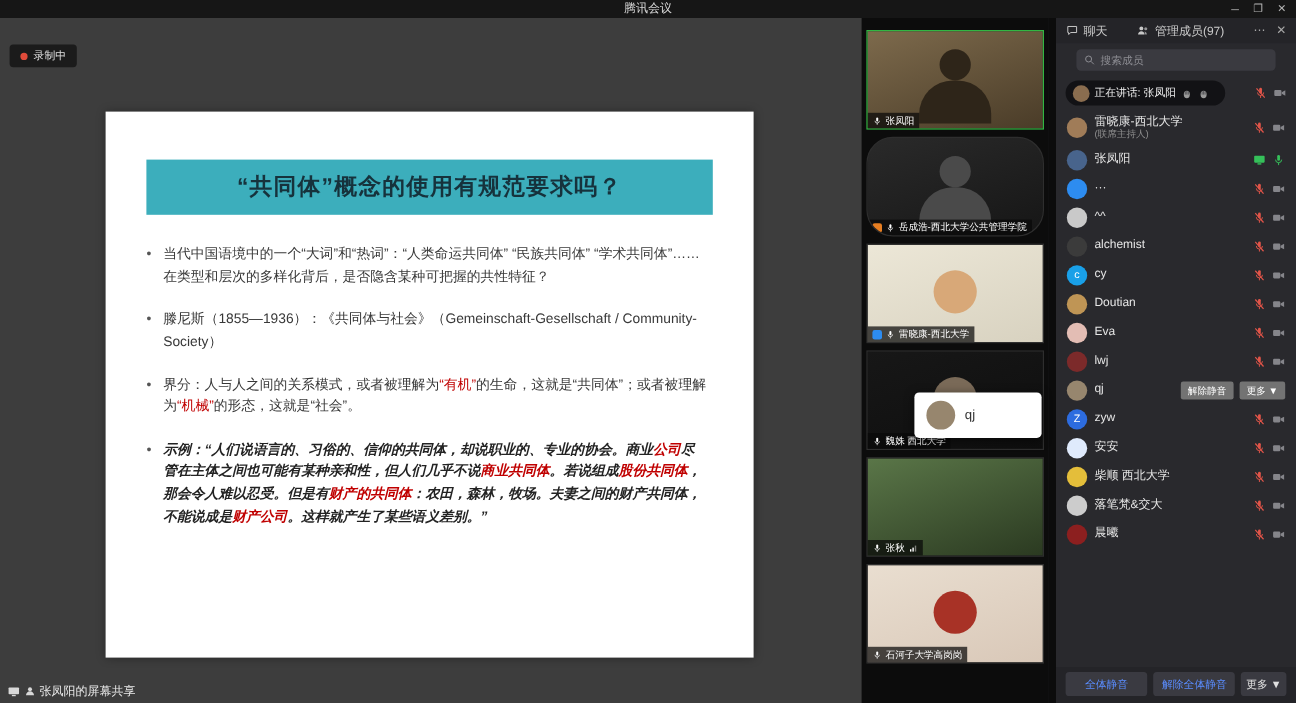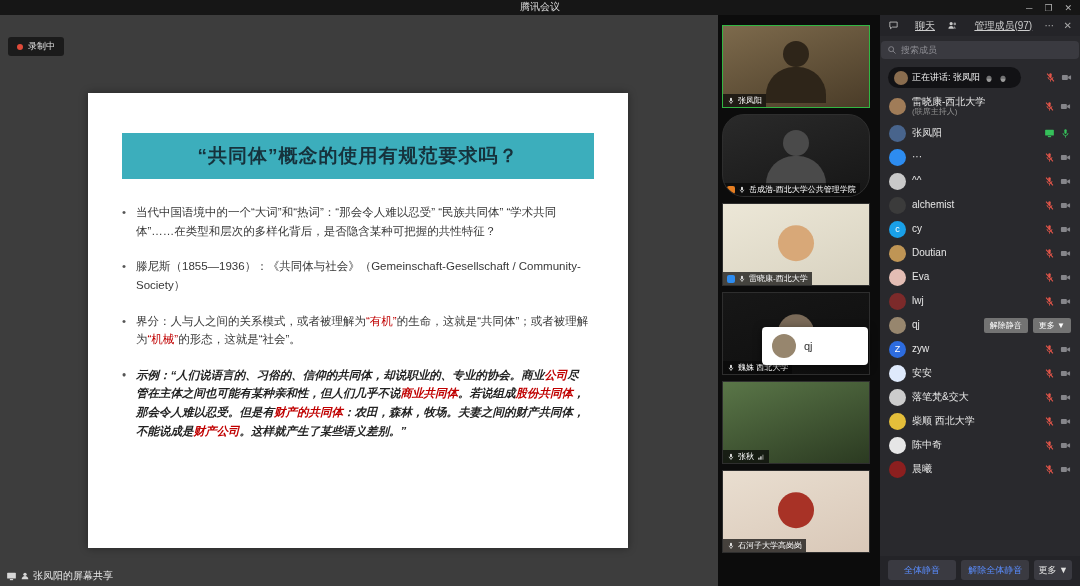--- a/index.html
+++ b/index.html
@@ -37,23 +37,23 @@
   .big-circle{position:absolute;left:50%;top:50%;transform:translate(-50%,-55%);width:36px;height:36px;border-radius:50%;}
 
   
   .popup{position:absolute;left:762px;top:327px;width:106px;height:38px;background:#fff;border-radius:4px;box-shadow:0 2px 8px rgba(0,0,0,.5);display:flex;align-items:center;gap:8px;padding:0 10px;z-index:9;}
   .p-avatar{width:24px;height:24px;border-radius:50%;flex:none;}
   .popup span.p-name{font-size:11px;color:#333;}
 
   
   .panel{flex:1;background:#29292d;display:flex;flex-direction:column;border-left:6px solid #0c0c0c;}
   .panel-header{height:21px;display:flex;align-items:center;justify-content:space-between;padding:0 8px;font-size:10px;color:#cccccc;background:#242428;}
-  .ph-group{display:flex;align-items:center;gap:16px;cursor:pointer;text-decoration:underline;}
+  .ph-group{display:flex;align-items:center;gap:4px;cursor:pointer;}
   .ph-right{display:flex;align-items:center;gap:9px;color:#a8a8a8;}
-  .search-wrap{padding:5px 1px 4px;text-align:center;}
+  .search-wrap{padding:5px 17px 4px;text-align:center;}
   .search-box{height:18px;background:#3a3a40;border-radius:4px;display:flex;align-items:center;gap:4px;padding:0 6px;cursor:text;}
   .search-box .placeholder{font-size:9px;color:#8d8d93;}
   .banner-row{margin:4px 8px 3px;display:flex;align-items:center;gap:24px;}
   .banner{flex:1;background:#121215;border-radius:11px;height:21px;display:flex;align-items:center;gap:4px;padding:0 6px;color:#f0f0f0;font-size:9px;min-width:0;}
   .banner .b-text{white-space:nowrap;overflow:hidden;text-overflow:ellipsis;}
   .b-avatar{width:14px;height:14px;border-radius:50%;background:#8a6d4f;flex:none;}
   .b-icons{display:flex;gap:5px;align-items:center;flex:none;}
   .member-list{flex:1;overflow:hidden;padding:1px 7px 0;}
   .member-row{height:24px;display:flex;align-items:center;gap:6px;padding:0 2px;border-radius:3px;}
   .member-row.two-line{height:29px;}
@@ -87,21 +87,21 @@
 
     <div class="main-area">
       <div class="rec-badge">
         <span class="rec-dot"></span>
         <span>录制中</span>
       </div>
 
       <div class="slide">
         <div class="slide-title" style="background: rgb(60, 174, 188);">“共同体”概念的使用有规范要求吗？</div>
         <ul class="bullets">
-            <li><span>当代中国语境中的一个“大词”和“热词”：“那会令人难以忍受” “民族共同体” “学术共同体”……在类型和层次的多样化背后，是否隐含某种可把握的共性特征？</span></li>
+            <li><span>当代中国语境中的一个“大词”和“热词”：“人类命运共同体” “民族共同体” “学术共同体”……在类型和层次的多样化背后，是否隐含某种可把握的共性特征？</span></li>
             <li><span>滕尼斯（1855—1936）：《共同体与社会》（Gemeinschaft-Gesellschaft / Community-Society）</span></li>
             <li><span>界分：人与人之间的关系模式，或者被理解为</span><span class="red">“有机”</span><span>的生命，这就是“共同体”；或者被理解为</span><span class="red">“机械”</span><span>的形态，这就是“社会”。</span></li>
             <li class="quote"><span>示例：“人们说语言的、习俗的、信仰的共同体，却说职业的、专业的协会。商业</span><span class="red">公司</span><span>尽管在主体之间也可能有某种亲和性，但人们几乎不说</span><span class="red">商业共同体</span><span>。若说组成</span><span class="red">股份共同体</span><span>，那会令人难以忍受。但是有</span><span class="red">财产的共同体</span><span>：农田，森林，牧场。夫妻之间的财产共同体，不能说成是</span><span class="red">财产公司</span><span>。这样就产生了某些语义差别。”</span></li>
           </ul>
       </div>
 
       <div class="share-label">
         <span class="icon">
             <svg width="11" height="11" viewBox="0 0 24 24">
               <rect x="2.5" y="4" width="19" height="12.5" rx="1.5" fill="#d8d8d8"></rect>
@@ -538,67 +538,45 @@
               </span>
               <span class="icon">
                 <svg width="11" height="11" viewBox="0 0 24 24">
                   <rect x="2" y="6.5" width="13" height="11" rx="2" fill="#85858a"></rect>
                   <path d="M15.5 10.5 22 7v10l-6.5-3.5z" fill="#85858a"></path>
                 </svg>
               </span>
             </div>
           </div>
           <div class="member-row">
+            <span class="avatar" style="background: rgb(228, 190, 58);"></span>
+            <div class="m-name">
+              <div class="m-n">柴顺 西北大学</div>
+            </div>
+            <div class="m-icons">
+              <span class="icon">
+                <svg width="11" height="11" viewBox="0 0 24 24">
+                  <rect x="9.5" y="2.5" width="5" height="10.5" rx="2.5" fill="#e25549"></rect>
+                  <path d="M6.5 11a5.5 5.5 0 0 0 11 0" fill="none" stroke="#e25549" stroke-width="1.8"></path>
+                  <line x1="12" y1="16.5" x2="12" y2="21" stroke="#e25549" stroke-width="1.8"></line>
+                  <line x1="4.5" y1="3.5" x2="19.5" y2="20.5" stroke="#e25549" stroke-width="2.2"></line>
+                </svg>
+              </span>
+              <span class="icon">
+                <svg width="11" height="11" viewBox="0 0 24 24">
+                  <rect x="2" y="6.5" width="13" height="11" rx="2" fill="#85858a"></rect>
+                  <path d="M15.5 10.5 22 7v10l-6.5-3.5z" fill="#85858a"></path>
+                </svg>
+              </span>
+            </div>
+          </div>
+          <div class="member-row">
             <span class="avatar" style="background: rgb(204, 204, 204);"></span>
             <div class="m-name">
               <div class="m-n">落笔梵&amp;交大</div>
-            </div>
-            <div class="m-icons">
-              <span class="icon">
-                <svg width="11" height="11" viewBox="0 0 24 24">
-                  <rect x="9.5" y="2.5" width="5" height="10.5" rx="2.5" fill="#e25549"></rect>
-                  <path d="M6.5 11a5.5 5.5 0 0 0 11 0" fill="none" stroke="#e25549" stroke-width="1.8"></path>
-                  <line x1="12" y1="16.5" x2="12" y2="21" stroke="#e25549" stroke-width="1.8"></line>
-                  <line x1="4.5" y1="3.5" x2="19.5" y2="20.5" stroke="#e25549" stroke-width="2.2"></line>
-                </svg>
-              </span>
-              <span class="icon">
-                <svg width="11" height="11" viewBox="0 0 24 24">
-                  <rect x="2" y="6.5" width="13" height="11" rx="2" fill="#85858a"></rect>
-                  <path d="M15.5 10.5 22 7v10l-6.5-3.5z" fill="#85858a"></path>
-                </svg>
-              </span>
-            </div>
-          </div>
-          <div class="member-row">
-            <span class="avatar" style="background: rgb(228, 190, 58);"></span>
-            <div class="m-name">
-              <div class="m-n">柴顺 西北大学</div>
-            </div>
-            <div class="m-icons">
-              <span class="icon">
-                <svg width="11" height="11" viewBox="0 0 24 24">
-                  <rect x="9.5" y="2.5" width="5" height="10.5" rx="2.5" fill="#e25549"></rect>
-                  <path d="M6.5 11a5.5 5.5 0 0 0 11 0" fill="none" stroke="#e25549" stroke-width="1.8"></path>
-                  <line x1="12" y1="16.5" x2="12" y2="21" stroke="#e25549" stroke-width="1.8"></line>
-                  <line x1="4.5" y1="3.5" x2="19.5" y2="20.5" stroke="#e25549" stroke-width="2.2"></line>
-                </svg>
-              </span>
-              <span class="icon">
-                <svg width="11" height="11" viewBox="0 0 24 24">
-                  <rect x="2" y="6.5" width="13" height="11" rx="2" fill="#85858a"></rect>
-                  <path d="M15.5 10.5 22 7v10l-6.5-3.5z" fill="#85858a"></path>
-                </svg>
-              </span>
-            </div>
-          </div>
-          <div class="member-row">
-            <span class="avatar" style="background: rgb(230, 230, 230);"></span>
-            <div class="m-name">
-              <div class="m-n">陈中奇</div>
             </div>
             <div class="m-icons">
               <span class="icon">
                 <svg width="11" height="11" viewBox="0 0 24 24">
                   <rect x="9.5" y="2.5" width="5" height="10.5" rx="2.5" fill="#e25549"></rect>
                   <path d="M6.5 11a5.5 5.5 0 0 0 11 0" fill="none" stroke="#e25549" stroke-width="1.8"></path>
                   <line x1="12" y1="16.5" x2="12" y2="21" stroke="#e25549" stroke-width="1.8"></line>
                   <line x1="4.5" y1="3.5" x2="19.5" y2="20.5" stroke="#e25549" stroke-width="2.2"></line>
                 </svg>
               </span>

